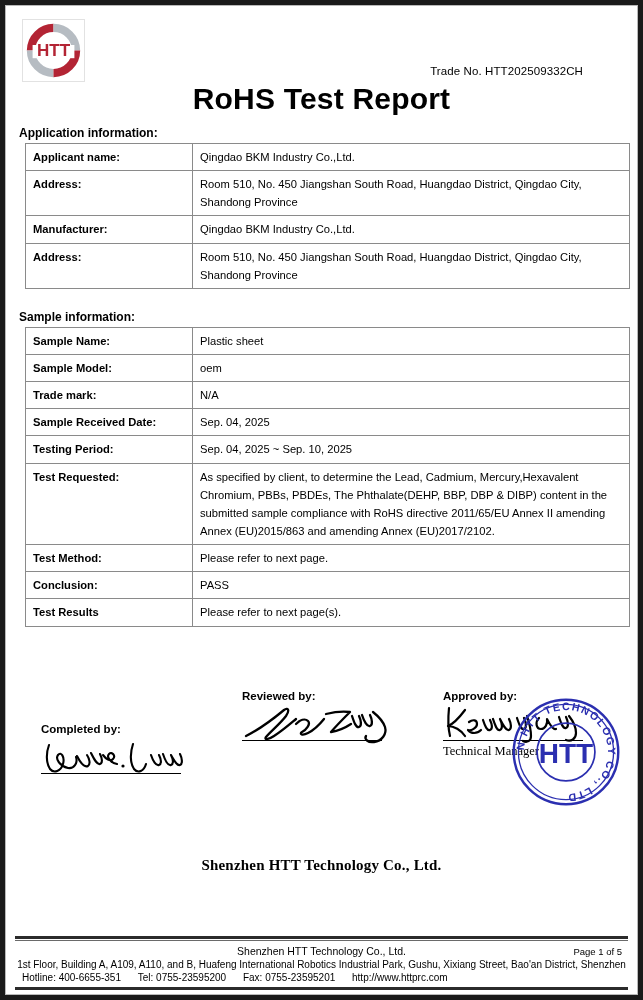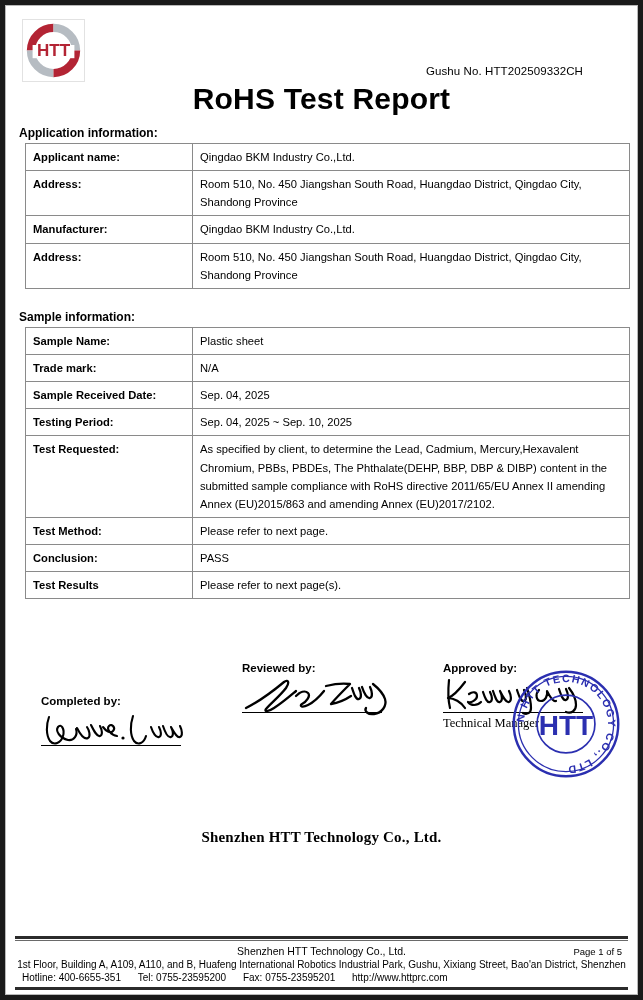--- a/index.html
+++ b/index.html
@@ -222,21 +222,21 @@
           <path d="M 50 9 A 41 41 0 0 1 91 50" stroke="#b6bcc2"></path>
           <path d="M 9 50 A 41 41 0 0 0 50 91" stroke="#b6bcc2"></path>
           <path d="M 91 50 A 41 41 0 0 1 50 91" stroke="#b32434"></path>
         </g>
 
         <rect x="12" y="40" width="76" height="24" fill="#ffffff"></rect>
         <text x="50" y="60" font-family="Liberation Sans, sans-serif" font-size="31" font-weight="bold" fill="#b32434" text-anchor="middle">HTT</text>
       </svg>
     </div>
 
-    <div class="report-no">Gushu No. HTT202509332CH</div>
+    <div class="report-no">Trade No. HTT202509332CH</div>
 
     <div class="doc-title">RoHS Test Report</div>
   </div>
 
   <div class="section-heading">Application information:</div>
 
   <table class="info">
     <tbody>
       <tr>
         <td class="lbl">Applicant name:</td>
@@ -259,20 +259,24 @@
 
   <div class="gap-after-app"></div>
 
   <div class="section-heading">Sample information:</div>
 
   <table class="info">
     <tbody>
       <tr>
         <td class="lbl">Sample Name:</td>
         <td class="val">Plastic sheet</td>
+      </tr>
+      <tr>
+        <td class="lbl">Sample Model:</td>
+        <td class="val">oem</td>
       </tr>
       <tr>
         <td class="lbl">Trade mark:</td>
         <td class="val">N/A</td>
       </tr>
       <tr>
         <td class="lbl">Sample Received Date:</td>
         <td class="val">Sep. 04, 2025</td>
       </tr>
       <tr>

